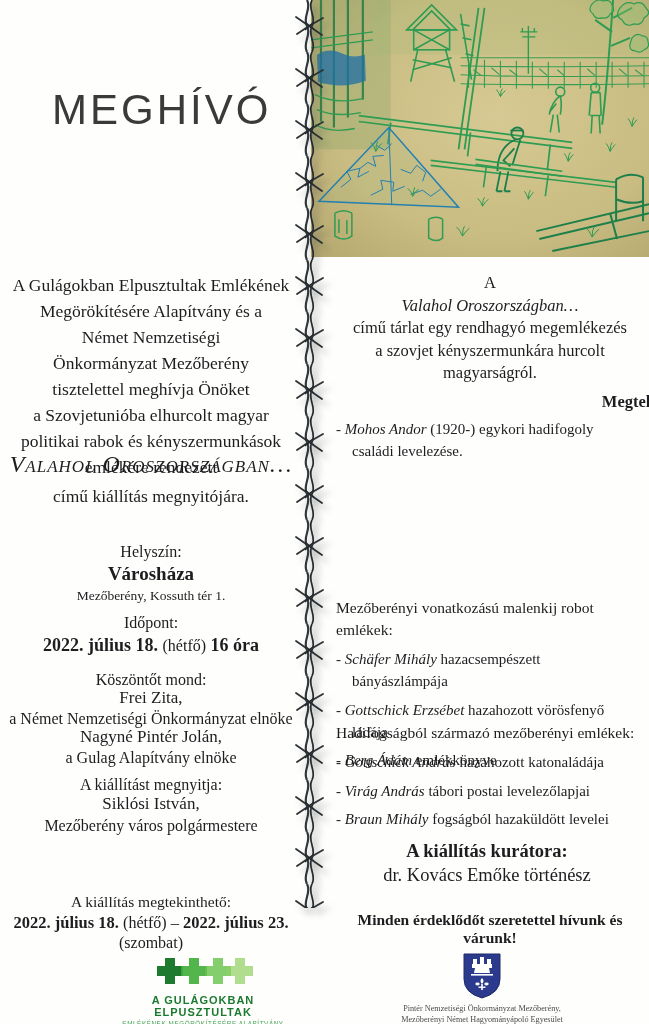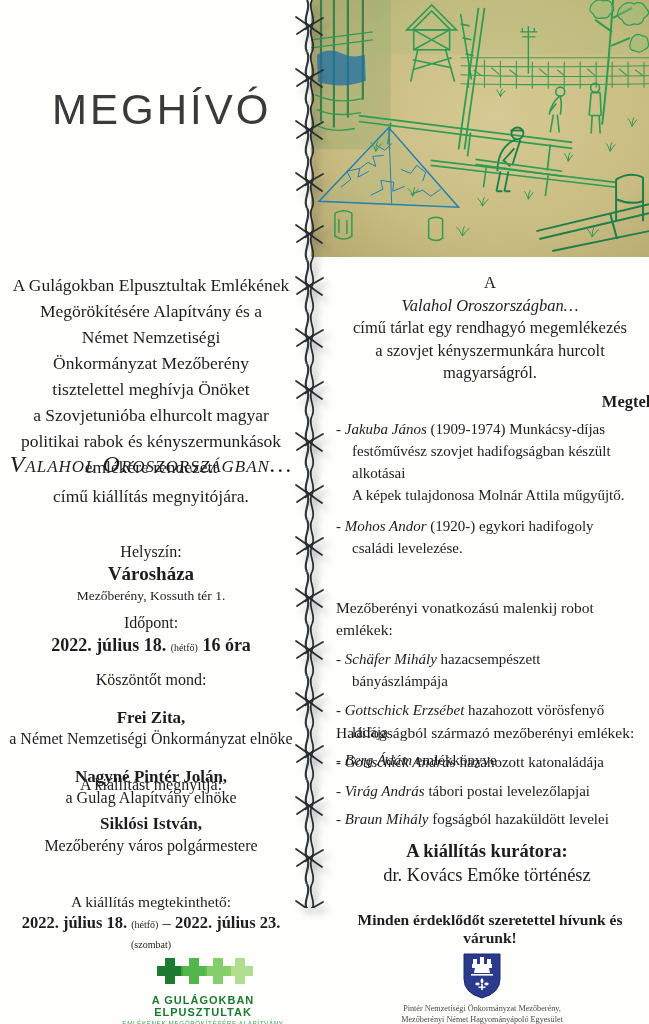--- a/index.html
+++ b/index.html
@@ -18,23 +18,23 @@
   .lcol{left:2px;width:298px;text-align:center;}
   .intro{top:272px;font-size:17.5px;line-height:26px;white-space:pre-line;}
   .extitle{top:451px;font-style:italic;font-variant:small-caps;font-size:24px;letter-spacing:1px;}
   .introtail{top:486px;font-size:17.5px;}
   .venue{top:543px;}
   .vlabel{font-size:16px;}
   .vname{font-size:19px;font-weight:bold;margin-top:2px;}
   .vaddr{font-size:13.5px;margin-top:3px;}
   .time{top:614px;}
   .tmain{font-size:18px;margin-top:3px;}
-  .sm{font-size:10px;text-align:right;}
+  .sm{font-size:16px;text-align:right;}
   .greet{top:671px;font-size:16px;line-height:18px;}
-  .greet .nm,.open .nm{font-weight:bold;font-size:17px;margin-top:20px;}
+  .greet .nm,.open .nm{font-weight:normal;font-size:17px;margin-top:0;}
   .greet .tt,.open .tt{font-size:16px;margin-top:3px;}
   .open{top:776px;font-size:16px;}
   .viewing{top:893px;}
   .viewing .vlabel{font-size:15.5px;}
   .viewing .tmain{font-size:16.5px;margin-top:2px;}
   
   .rcol{left:336px;width:308px;}
   .rintro{top:272px;text-align:center;font-size:16.5px;line-height:22.5px;}
   .rintro .it{font-style:italic;}
   .pre{white-space:pre-line;}
@@ -248,23 +248,20 @@
     <div>A</div>
     <div class="it">Valahol Oroszországban…</div>
     <div class="pre">című tárlat egy rendhagyó megemlékezés
 a szovjet kényszermunkára hurcolt
 magyarságról.</div>
   </div>
 
   <div class="abs rhead1" style="left:336px;">Megtekinthetők:</div>
 
   <div class="abs s1 list">
-    <div class="item"><span>-</span> <i>Jakuba János</i><span> (1909-1974) Munkácsy-díjas festőművész szovjet hadifogságban készült alkotásai</span>
-      <div class="note">A képek tulajdonosa Molnár Attila műgyűjtő.</div>
-    </div>
     <div class="item"><span>-</span> <i>Mohos Andor</i><span> (1920-) egykori hadifogoly családi levelezése.</span></div>
   </div>
 
   <div class="abs s2 list">
     <div class="shead">Mezőberényi vonatkozású malenkij robot emlékek:</div>
     <div class="item"><span>-</span> <i>Schäfer Mihály</i><span> hazacsempészett bányászlámpája</span></div>
     <div class="item"><span>-</span> <i>Gottschick Erzsébet</i><span> hazahozott vörösfenyő ládája</span></div>
     <div class="item"><span>-</span> <i>Berg Ádám</i><span> emlékkönyve</span></div>
   </div>
 

